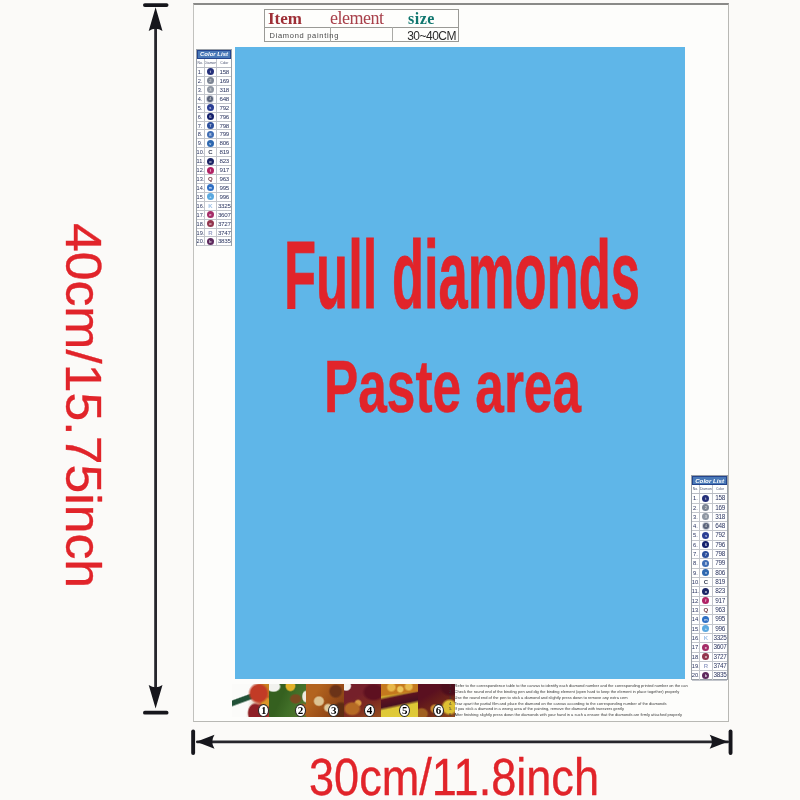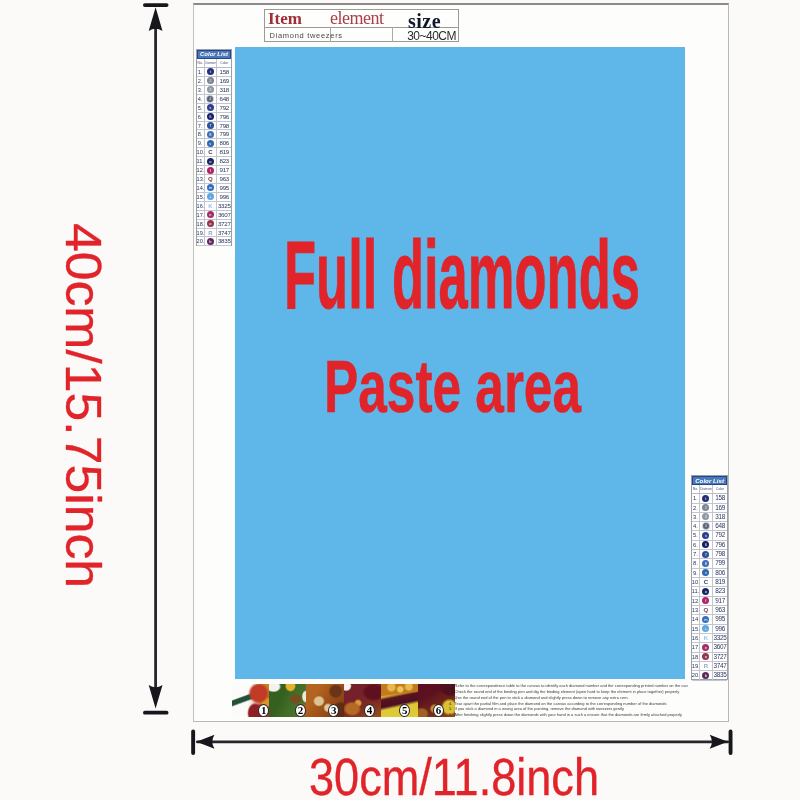--- a/index.html
+++ b/index.html
@@ -49,23 +49,23 @@
 <div class="abs" style="left:264px;top:9px;width:195px;height:32.5px;border:1px solid #9a9a96;box-sizing:border-box;background:#fefefc;"></div>
 <div class="abs" style="left:264px;top:27px;width:195px;height:0;border-top:1px solid #9a9a96;"></div>
 
 <div class="abs" style="left:329.5px;top:27px;width:0;height:14.5px;border-left:1px solid #aaaaa6;"></div>
 <div class="abs" style="left:392px;top:27px;width:0;height:14.5px;border-left:1px solid #aaaaa6;"></div>
 
 <div class="abs ithead" style="left:268px;top:8.8px;font-size:17px;">Item</div>
 
 <div class="abs ithead" style="left:330px;top:8.2px;font-size:18px;font-weight:normal;color:#a8404a;letter-spacing:-0.5px;">element</div>
 
-<div class="abs ithead" style="left:408px;top:10px;font-size:20px;color:#0f172a;letter-spacing:0.5px;">size</div>
-
-<div class="abs" style="left:269.5px;top:30.5px;font-size:7.5px;color:#474747;letter-spacing:0.7px;">Diamond  tweezers</div>
+<div class="abs ithead" style="left:408px;top:10px;font-size:16px;color:#0f766e;letter-spacing:0.5px;">size</div>
+
+<div class="abs" style="left:269.5px;top:30.5px;font-size:7.5px;color:#474747;letter-spacing:0.7px;">Diamond  painting</div>
 
 <div class="abs" style="left:394px;top:29px;width:62px;text-align:right;font-size:12px;color:#2b2b2b;letter-spacing:-0.5px;">30~40CM</div>
 
 <div class="clist cl-l" style="left:195.6px;top:49.2px;width:36.8px;height:196.4px;">
   <div class="clhead" style="height:8.6px;">Color List</div>
   <div class="clcols" style="height:9.2px;">
       <span class="c1">No.</span>
       <span class="c2">Diamond</span>
       <span class="c3">Color</span>
     </div>

